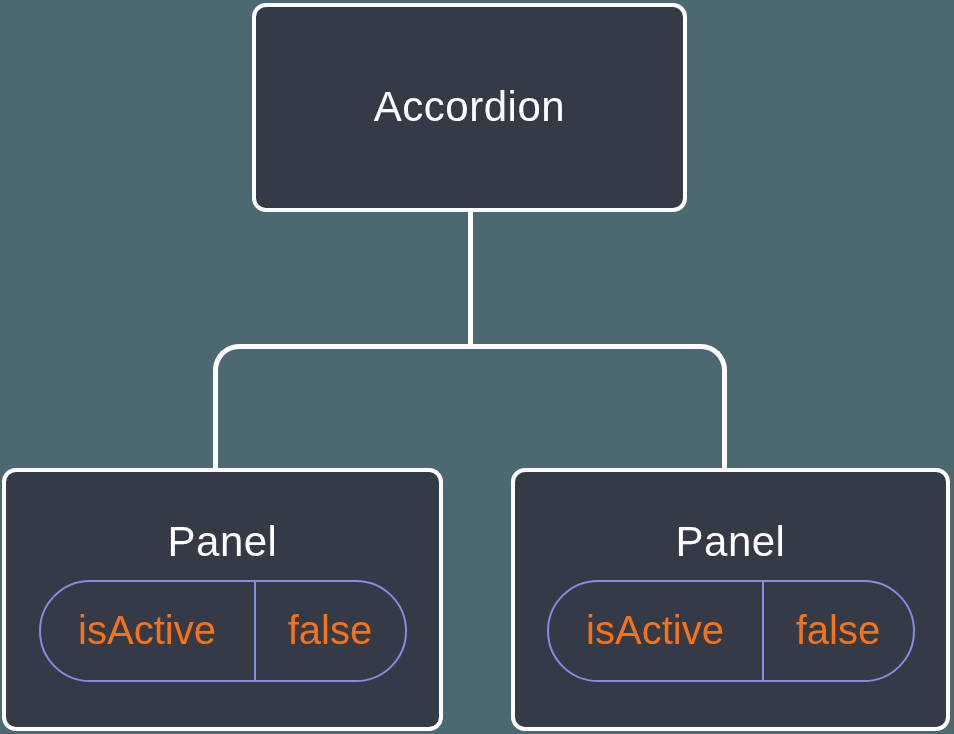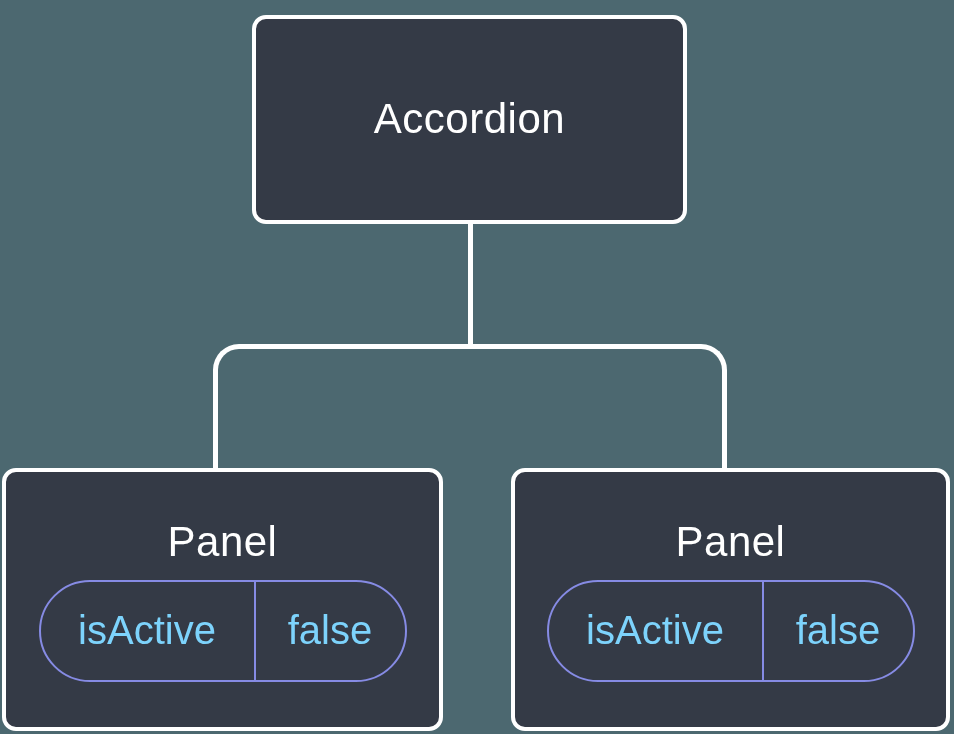--- a/index.html
+++ b/index.html
@@ -21,21 +21,21 @@
     background: #343A46;
     border: 4px solid #FFFFFF;
     border-radius: 14px;
     display: flex;
     flex-direction: column;
     align-items: center;
     justify-content: center;
   }
   .node-root {
     left: 252px;
-    top: 15px;
+    top: 3px;
     width: 435px;
     height: 209px;
   }
   .node-panel-left {
     left: 2px;
     top: 468px;
     width: 441px;
     height: 263px;
   }
   .node-panel-right {
@@ -63,21 +63,21 @@
     border-radius: 51px;
     display: flex;
     align-items: stretch;
     overflow: hidden;
   }
   .state-key,
   .state-value {
     display: flex;
     align-items: center;
     justify-content: center;
-    color: #7dd3fc;
+    color: #f97316;
     font-size: 40px;
     font-weight: 400;
   }
   .state-key {
     width: 213px;
     border-right: 2.5px solid #868BE4;
   }
   .state-value {
     flex: 1;
   }

